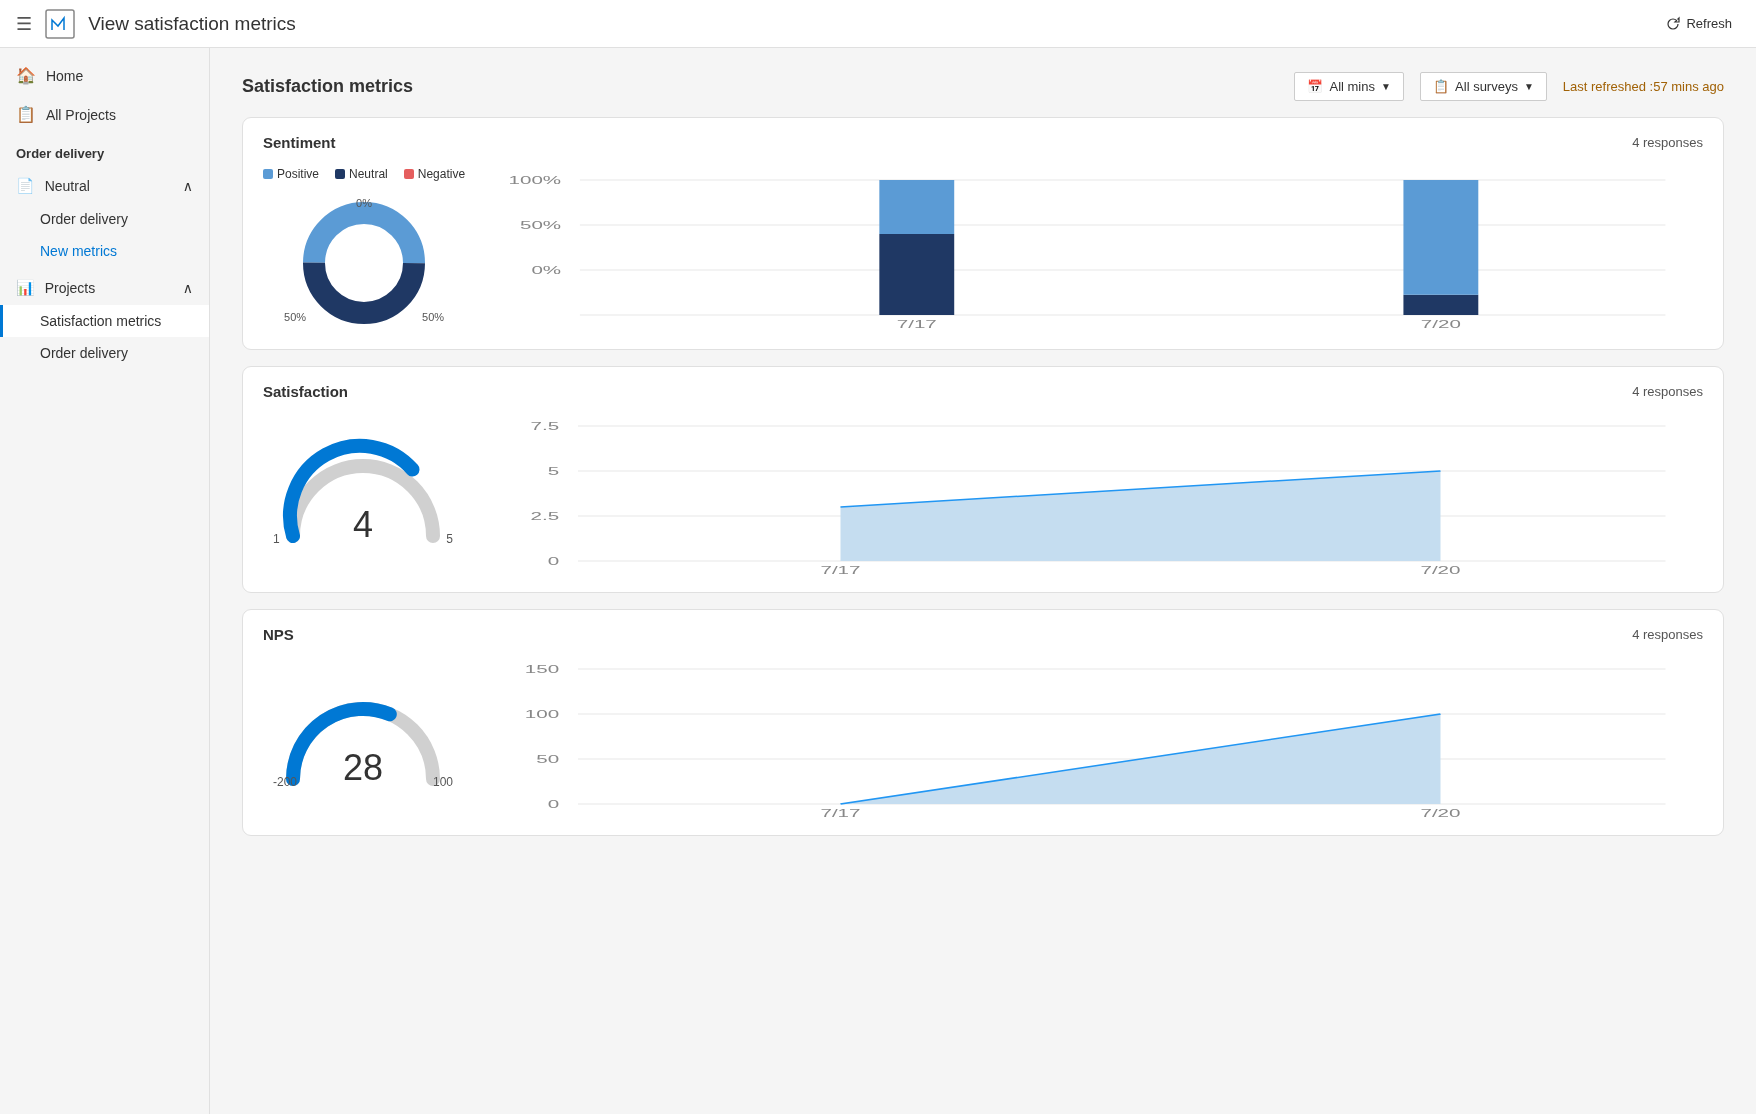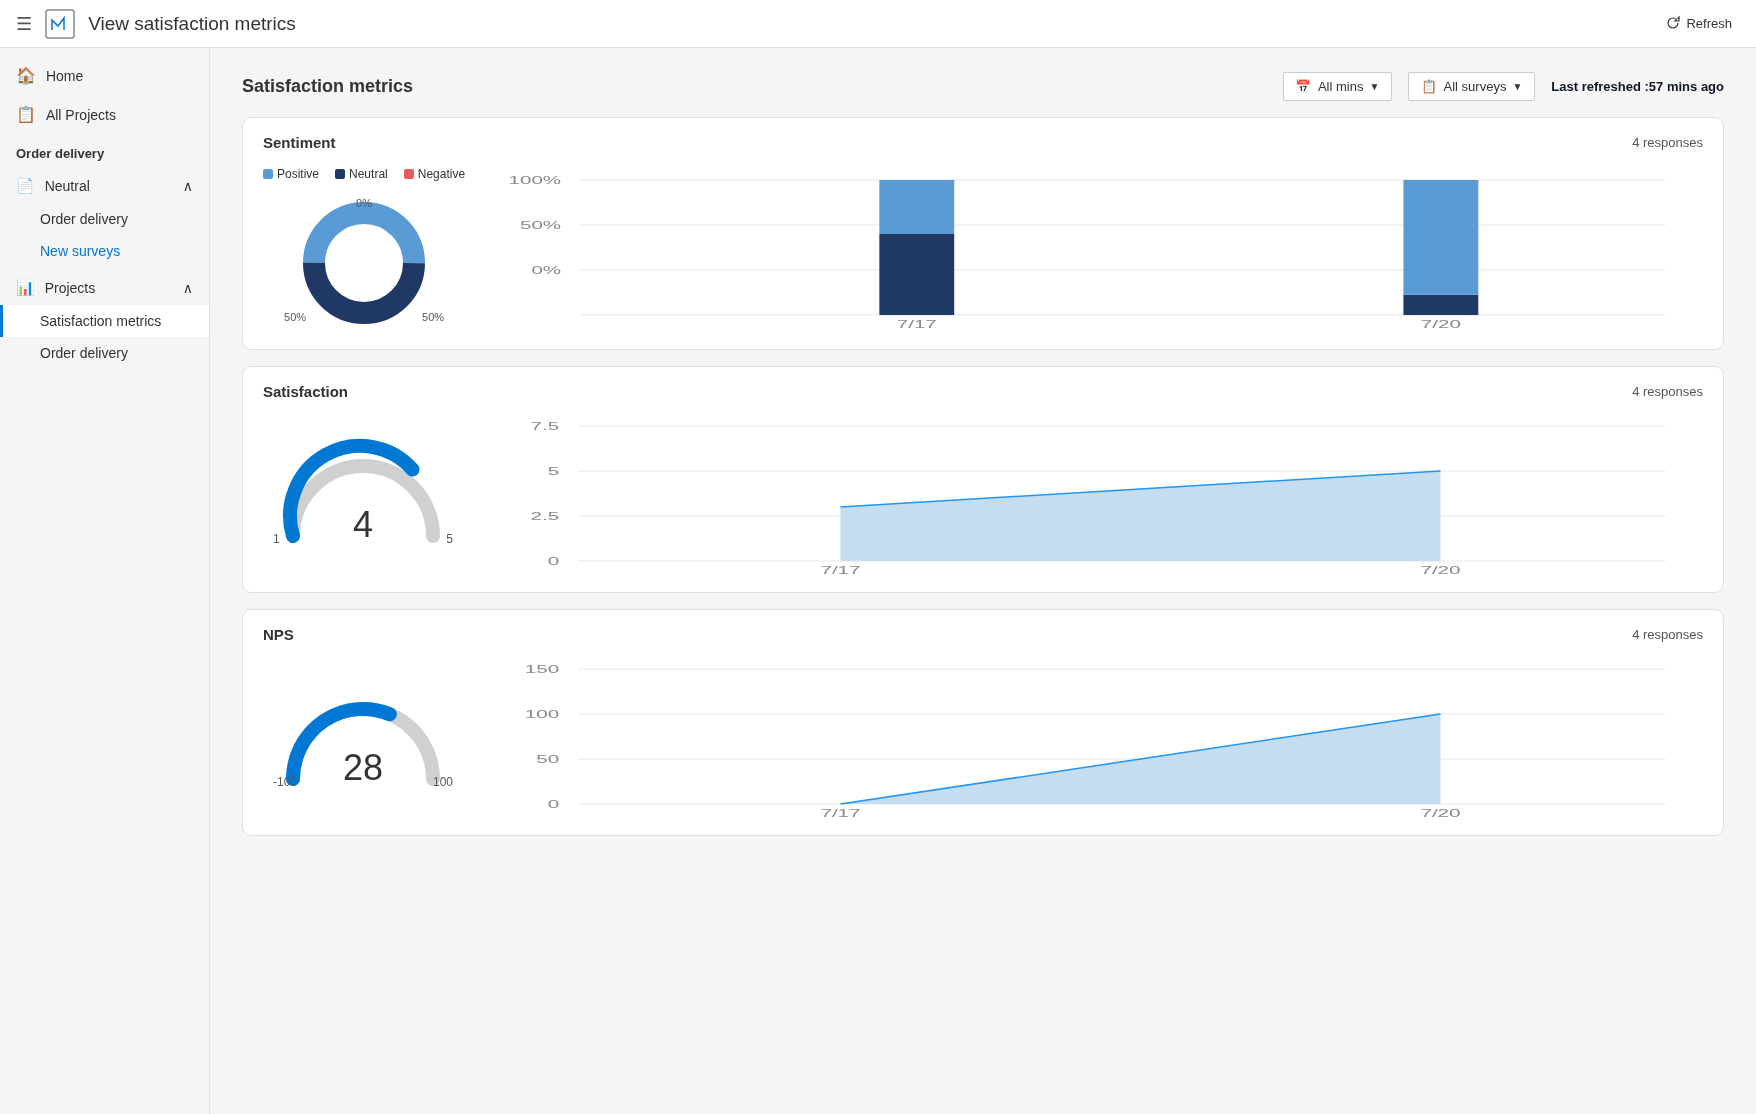--- a/index.html
+++ b/index.html
@@ -13,20 +13,21 @@
       align-items: center;
       padding: 0 16px;
       gap: 12px;
       flex-shrink: 0;
     }
     .top-bar-menu-icon { font-size: 18px; color: #555; cursor: pointer; }
     .top-bar-title { font-size: 19px; color: #333; }
     .refresh-btn {
       margin-left: auto;
       display: flex;
+      align-items: center;
       gap: 6px;
       font-size: 13px;
       color: #333;
       background: none;
       border: none;
       cursor: pointer;
       padding: 4px 8px;
     }
 
     .app-body { display: flex; flex: 1; overflow: hidden; }
@@ -99,21 +100,21 @@
       align-items: center;
       gap: 6px;
       padding: 6px 12px;
       border: 1px solid #ccc;
       background: #fff;
       border-radius: 2px;
       font-size: 13px;
       color: #333;
       cursor: pointer;
     }
-    .last-refreshed { font-size: 13px; color: #0f172a; font-weight: 700; }
+    .last-refreshed { font-size: 13px; color: #a16207; font-weight: 400; }
 
     
     .card {
       background: #fff;
       border: 1px solid #e0e0e0;
       border-radius: 9px;
       margin-bottom: 16px;
       padding: 16px 20px;
     }
     .card-header {
@@ -188,21 +189,21 @@
 
     <div class="sidebar-group">
       <div class="sidebar-group-header">
         <div style="display:flex;align-items:center;gap:10px;">
           <span style="font-size:15px;">📄</span>
           <span>Neutral</span>
         </div>
         <span>∧</span>
       </div>
       <div class="sidebar-subitem">Order delivery</div>
-      <div class="sidebar-subitem active-blue">New surveys</div>
+      <div class="sidebar-subitem active-blue">New metrics</div>
     </div>
 
     <div class="sidebar-group">
       <div class="sidebar-group-header">
         <div style="display:flex;align-items:center;gap:10px;">
           <span style="font-size:15px;">📊</span>
           <span>Projects</span>
         </div>
         <span>∧</span>
       </div>
@@ -339,21 +340,21 @@
 
         <div class="gauge-section">
           <div class="gauge-wrapper">
             <svg width="180" height="100" viewBox="0 0 180 100">
 
               <path d="M 20 90 A 70 70 0 0 1 160 90" fill="none" stroke="#d0d0d0" stroke-width="14" stroke-linecap="round"></path>
 
               <path d="M 20 90 A 70 70 0 0 1 116.8 25.3" fill="none" stroke="#0078d4" stroke-width="14" stroke-linecap="round"></path>
             </svg>
             <div class="gauge-value">28</div>
-            <div class="gauge-min">-100</div>
+            <div class="gauge-min">-200</div>
             <div class="gauge-max">100</div>
           </div>
         </div>
 
         <div class="chart-area">
           <svg width="100%" height="160" viewBox="0 0 640 160" preserveAspectRatio="none">
 
             <line x1="40" y1="10" x2="620" y2="10" class="grid-line"></line>
             <line x1="40" y1="55" x2="620" y2="55" class="grid-line"></line>
             <line x1="40" y1="100" x2="620" y2="100" class="grid-line"></line>

